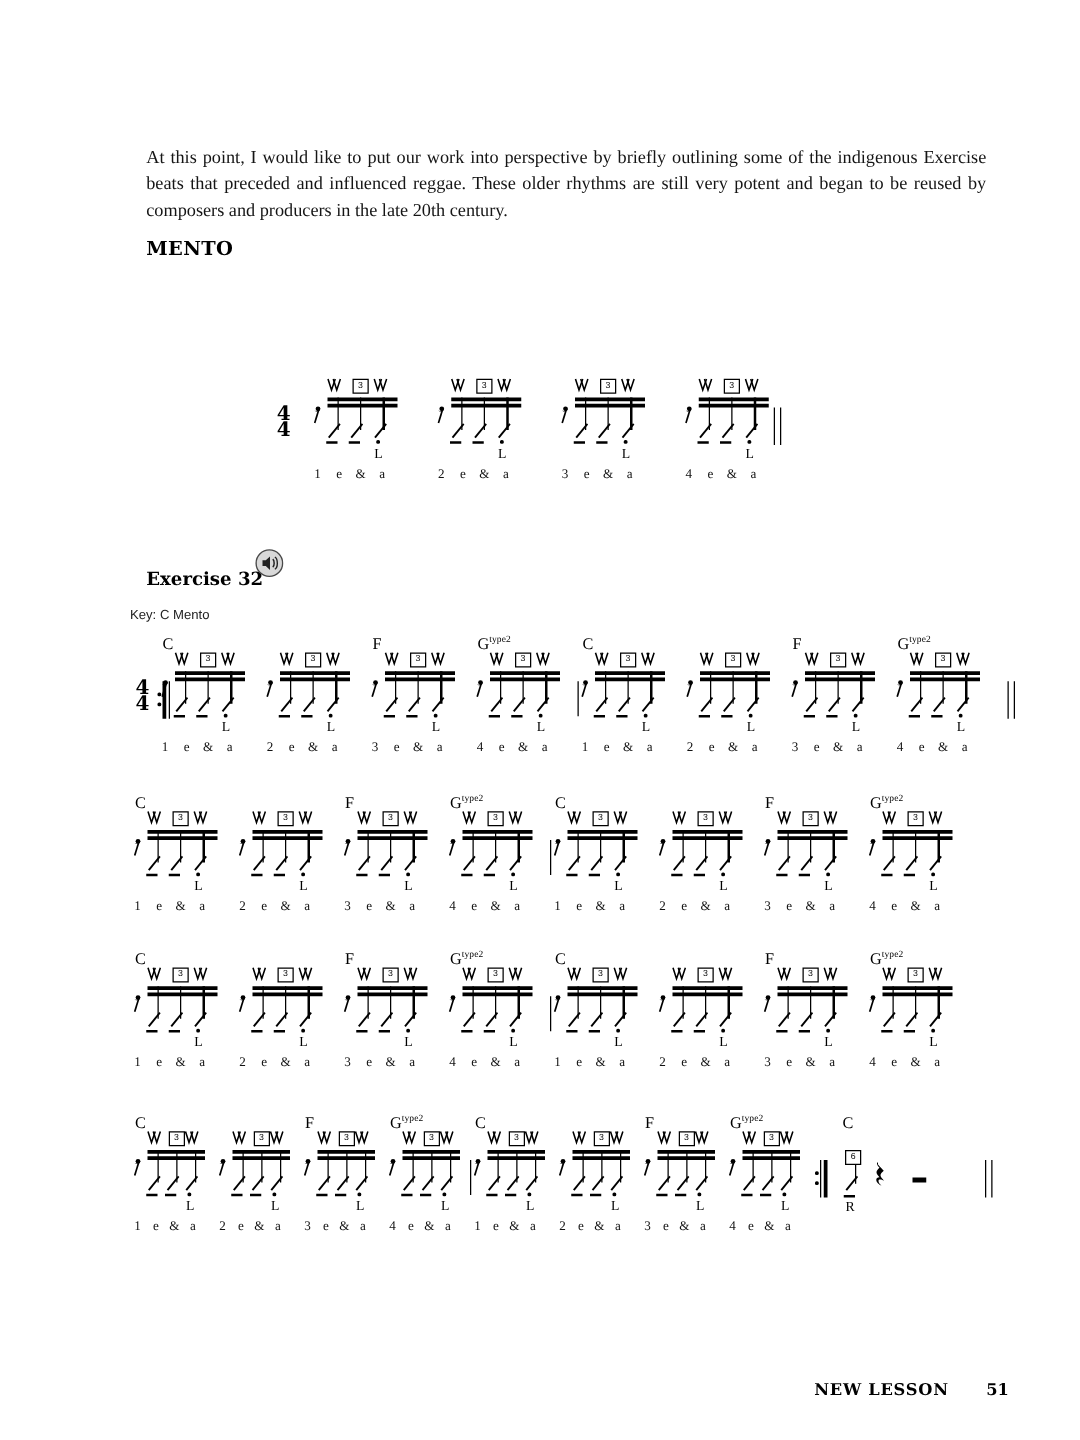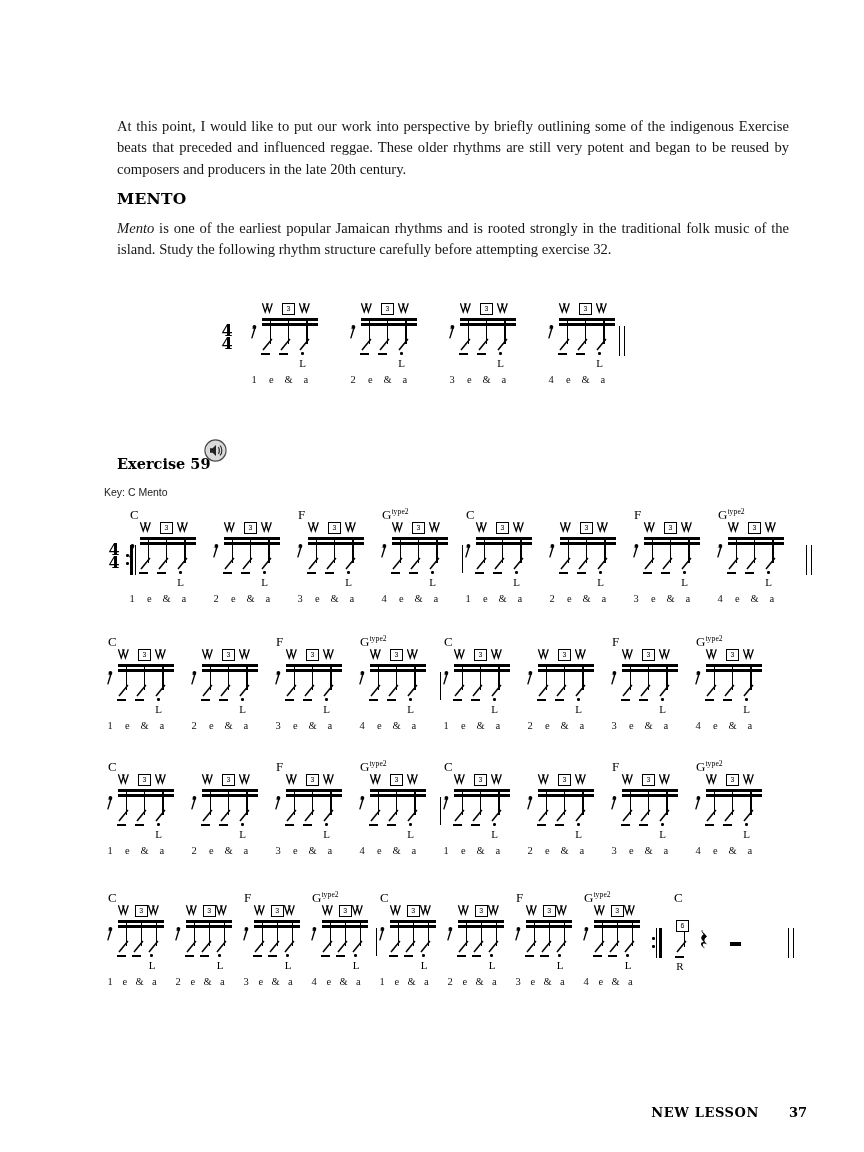--- a/index.html
+++ b/index.html
@@ -89,21 +89,20 @@
 </head>
 <body>
 
 <div class="page">
 
 
   <p class="body-para" id="para-intro">At this point, I would like to put our work into perspective by briefly outlining some of the indigenous Exercise beats that preceded and influenced reggae. These older rhythms are still very potent and began to be reused by composers and producers in the late 20th century.</p>
 
   <h2 class="section-head" id="head-mento">MENTO</h2>
 
-  <p class="body-para" id="para-mento"><span class="ital">Mento</span><span> is one of the earliest popular Jamaican rhythms and is rooted strongly in the traditional folk music of the island. Study the following rhythm structure carefully before attempting exercise 32.</span></p>
 
   <div id="staff-demo" style="position: absolute; left: 215px; top: 300px; width: 420px; height: 95px;">
       <div class="timesig" style="left: 4px; top: 24px;">
         <b>4</b>
         <b>4</b>
       </div>
       <div class="rest8" style="left: 34px; top: 24px;"><svg width="9" height="20" viewBox="0 0 9 20">
           <path d="M7.2 2.6c0 1.5-1.2 2.6-2.6 2.6-1.0 0-1.6-.5-1.9-1.1.5.5 1.1.7 1.8.7 1.0 0 1.9-.6 2.2-1.5z" fill="#000"></path>
           <circle cx="5.4" cy="3.0" r="1.9" fill="#000"></circle>
           <path d="M6.9 3.2L3.4 14.6l-1.3-.4L5.6 2.8z" fill="#000"></path>
@@ -246,21 +245,21 @@
       <div class="count" style="left: 331px; top: 74px;">4</div>
       <div class="count" style="left: 348.25px; top: 74px;">e</div>
       <div class="count" style="left: 365.5px; top: 74px;">&amp;</div>
       <div class="count" style="left: 382.75px; top: 74px;">a</div>
       <div class="bar-final" style="left: 404px; top: 26px; height: 30px;">
         <i class="a"></i>
         <i class="b"></i>
       </div>
     </div>
 
-  <h3 class="ex-title">Exercise 59</h3>
+  <h3 class="ex-title">Exercise 32</h3>
 
   <div class="audio-icon">
     <svg width="23" height="23" viewBox="0 0 23 23">
       <circle cx="11.5" cy="11.5" r="10.6" fill="#d9d9d9" stroke="#4a4a4a" stroke-width="1.1"></circle>
       <path d="M6 9.2h2.6L12 6.1v10.8L8.6 13.8H6z" fill="#222"></path>
       <path d="M14.2 8.3c1.5 1 1.5 5.4 0 6.4" stroke="#222" stroke-width="1.2" fill="none"></path>
       <path d="M15.9 6.6c2.6 1.7 2.6 8.1 0 9.8" stroke="#222" stroke-width="1.1" fill="none"></path>
     </svg>
   </div>
 
@@ -1486,16 +1485,16 @@
         </svg></div>
       <div class="rest2" style="left: 626px; top: 54px;"></div>
       <div class="bar-final" style="left: 684px; top: 40px; height: 30px;">
         <i class="a"></i>
         <i class="b"></i>
       </div>
     </div>
 
   <div class="footer">
     <div class="footer-title">NEW LESSON</div>
-    <div class="footer-page">37</div>
+    <div class="footer-page">51</div>
   </div>
 
 </div>
 
 </body></html>

